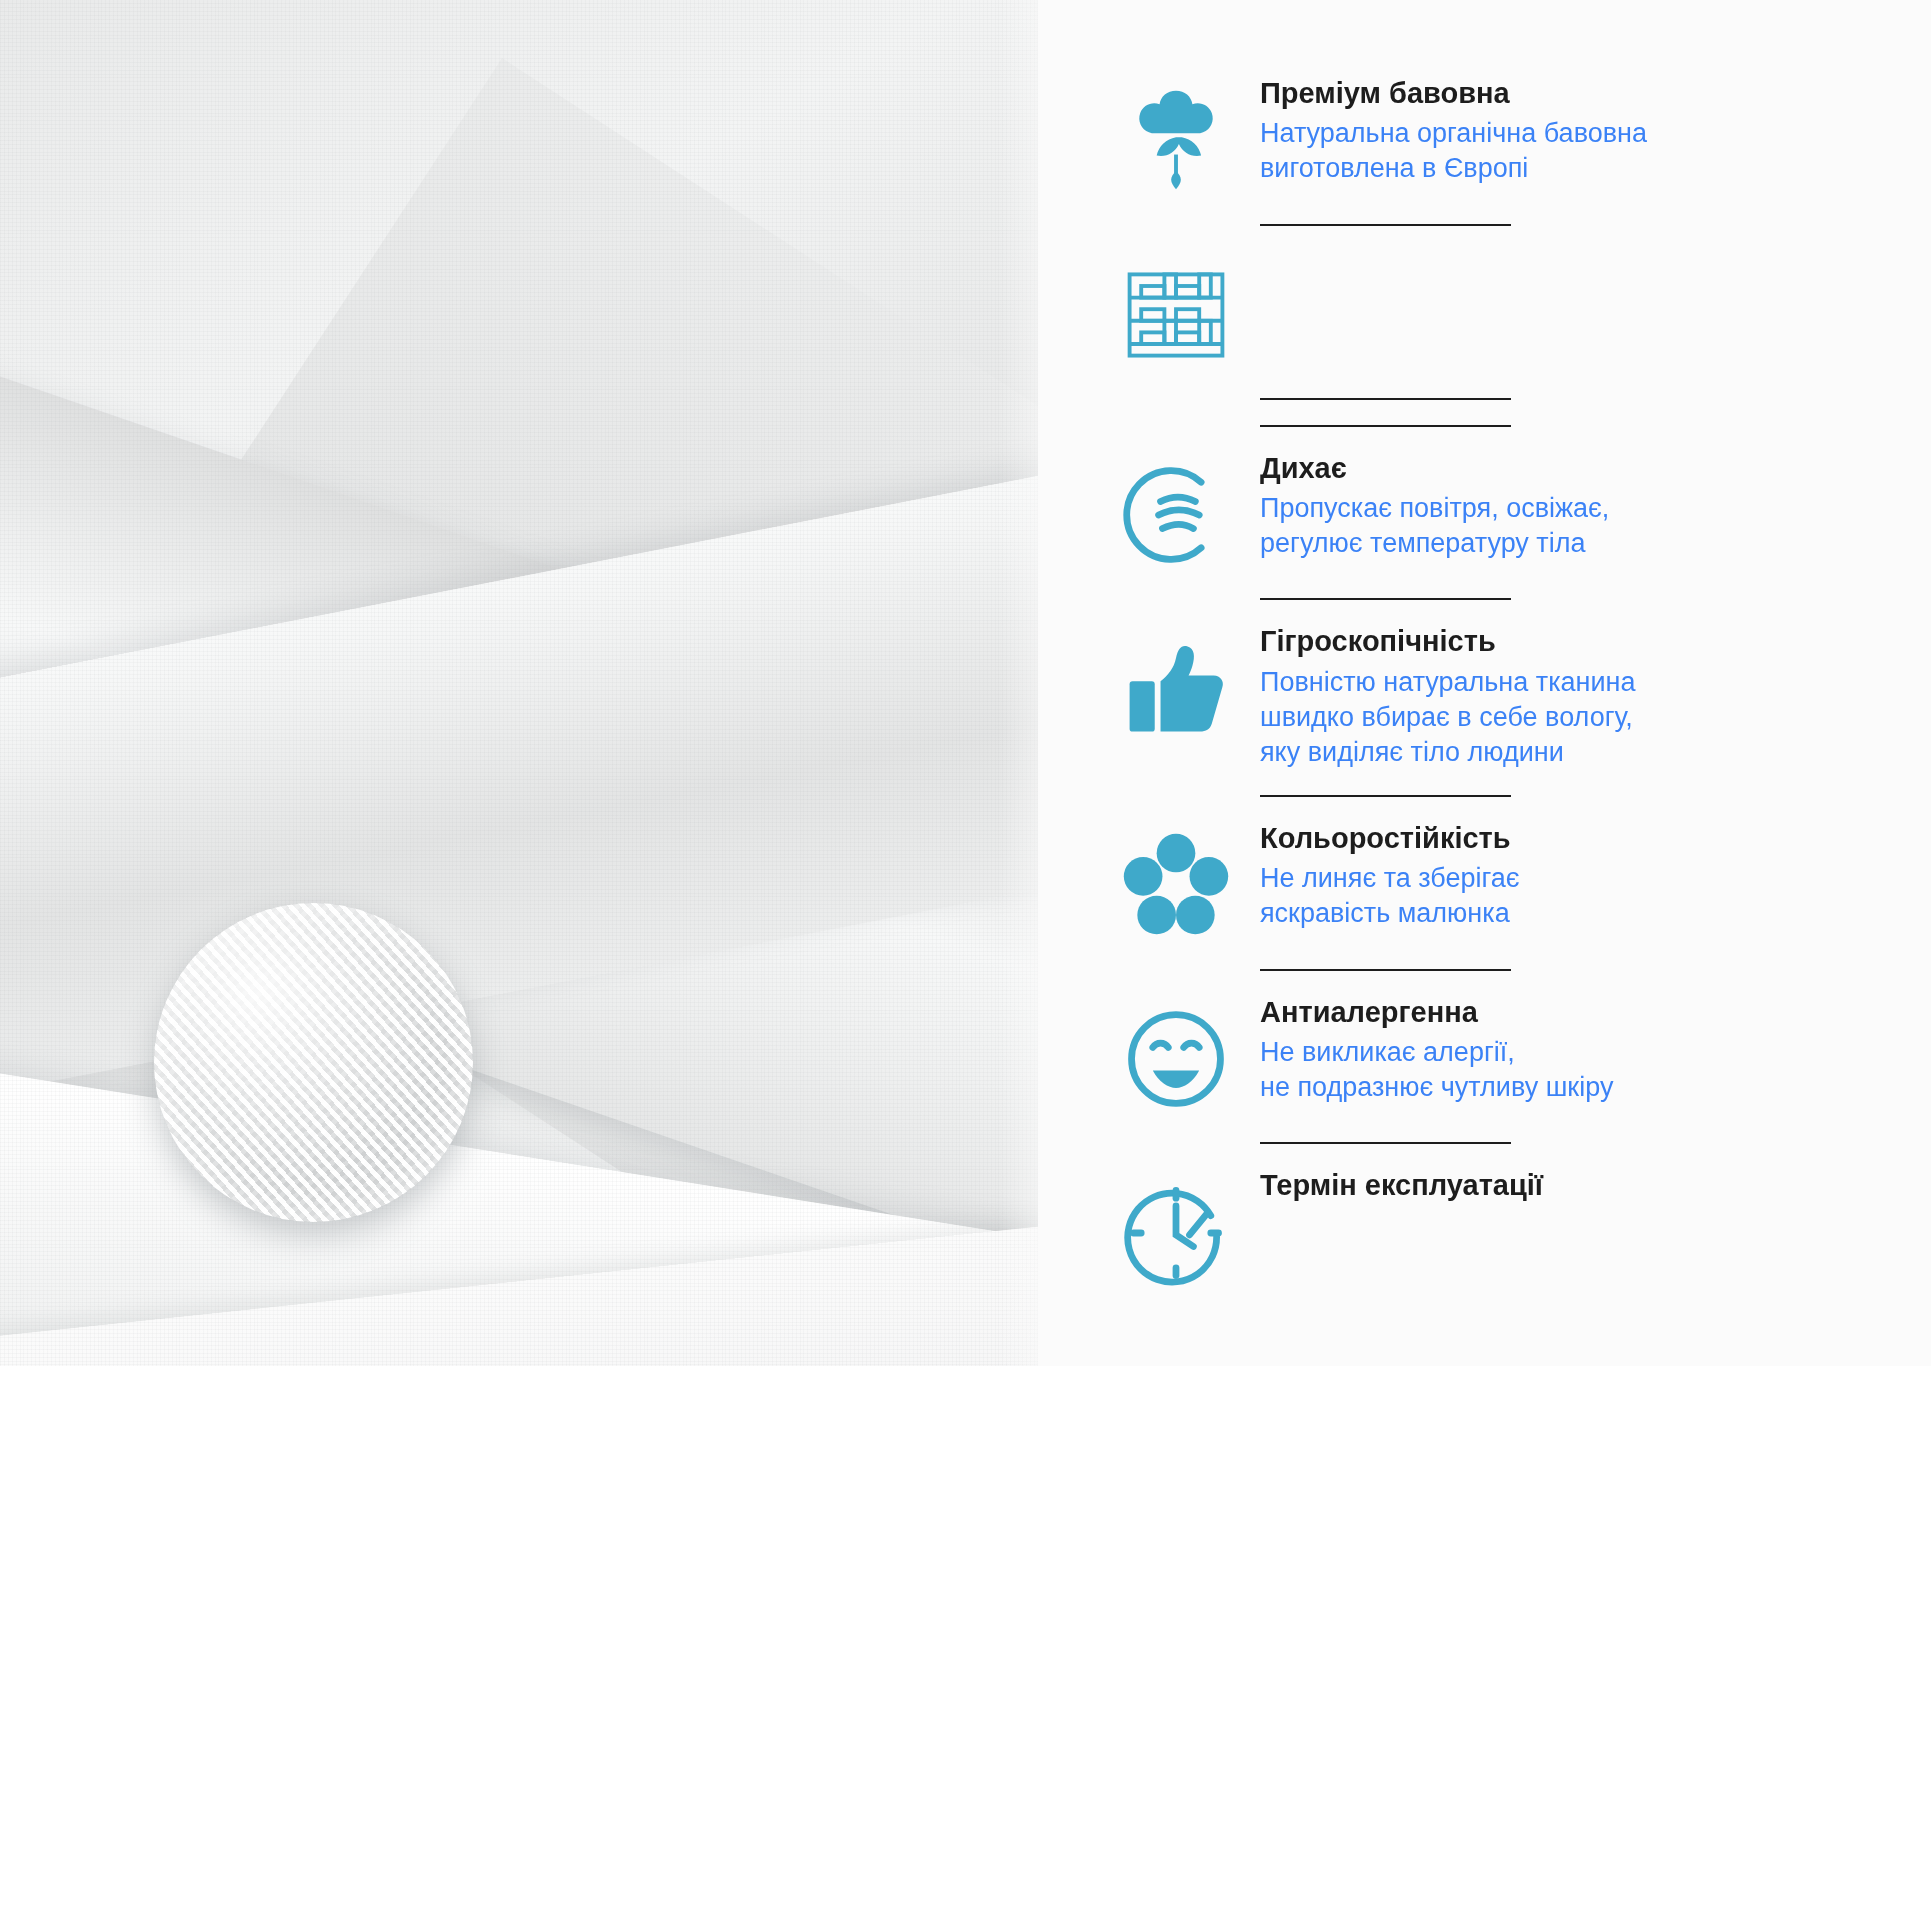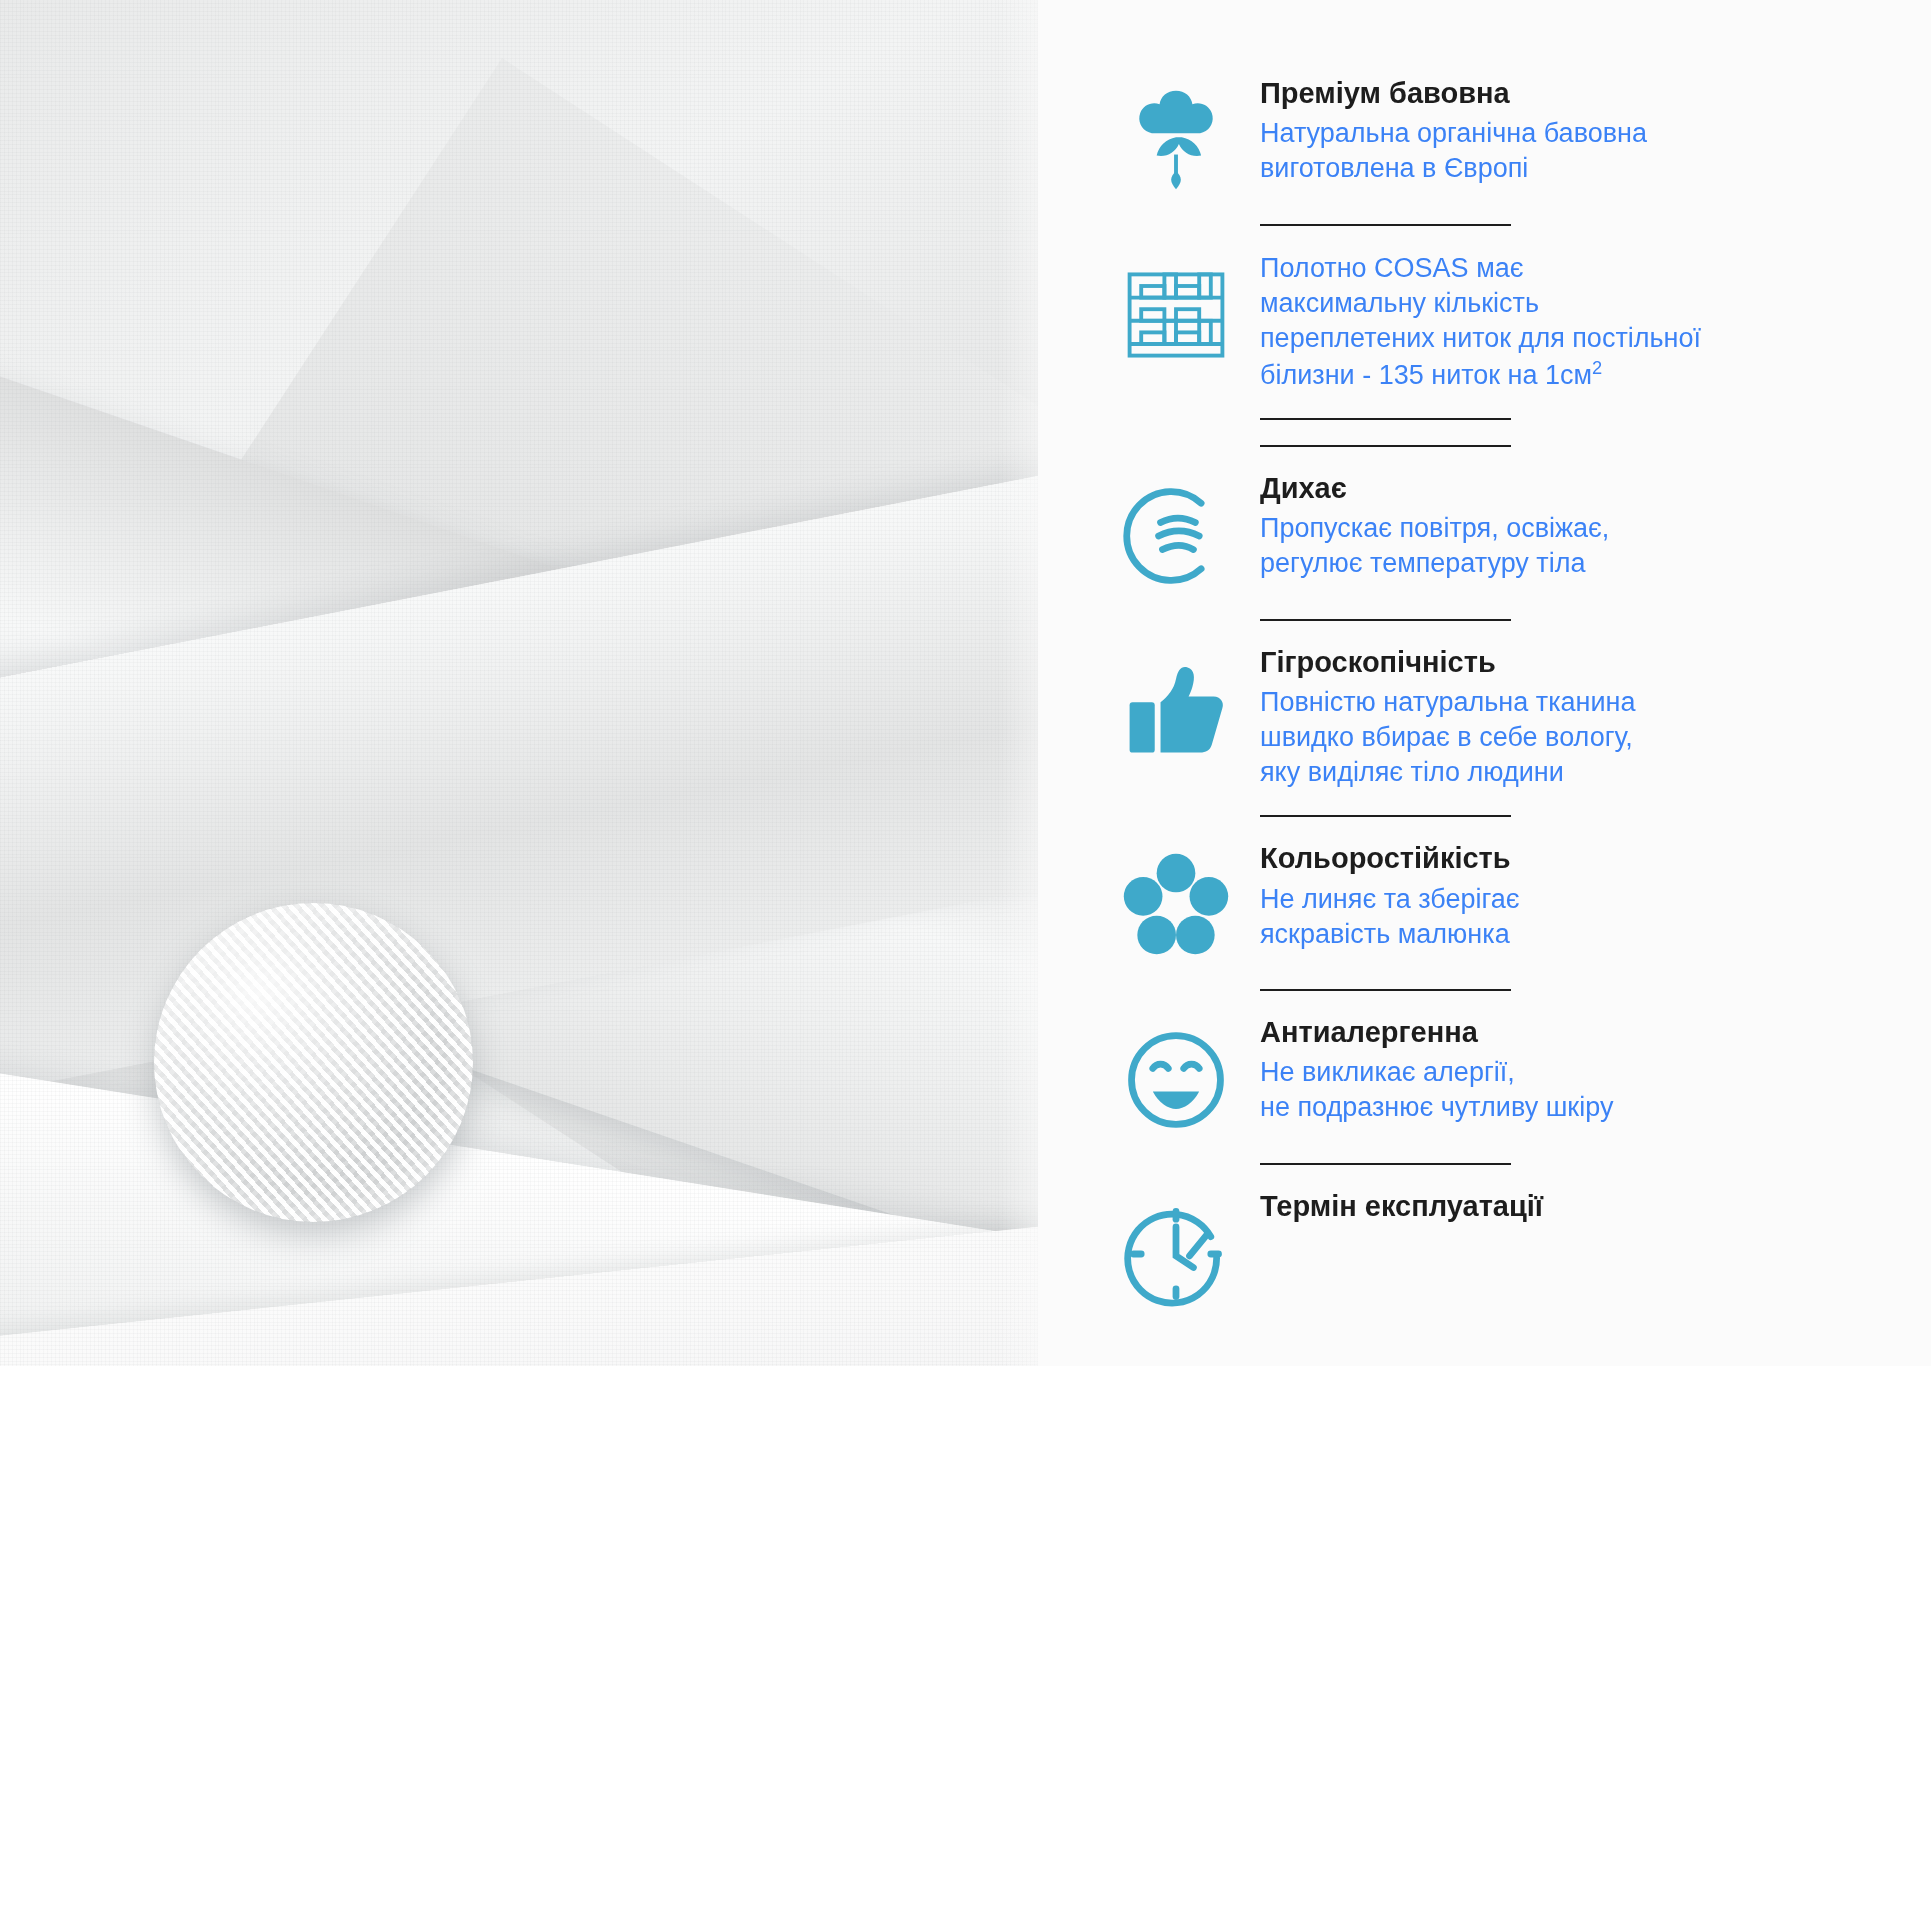--- a/index.html
+++ b/index.html
@@ -236,24 +236,20 @@
               <rect x="84" y="18" width="12" height="24"></rect>
               <rect x="48" y="66" width="12" height="24"></rect>
               <rect x="84" y="66" width="12" height="24"></rect>
               <line x1="12" y1="42" x2="108" y2="42"></line>
               <line x1="12" y1="66" x2="108" y2="66"></line>
               <line x1="12" y1="90" x2="108" y2="90"></line>
             </g>
           </svg>
         </div>
         <div class="txt-cell">
-          <p class="f-desc"><span>Полотно COSAS має
-максимальну кількість
-переплетених ниток для постільної
-білизни - 135 ниток на 1см</span><span class="sup">2</span></p>
         </div>
       </div>
 
       <div class="divider"></div>
 
 
       <div class="divider"></div>
 
       <div class="feature">
         <div class="icon-cell">

